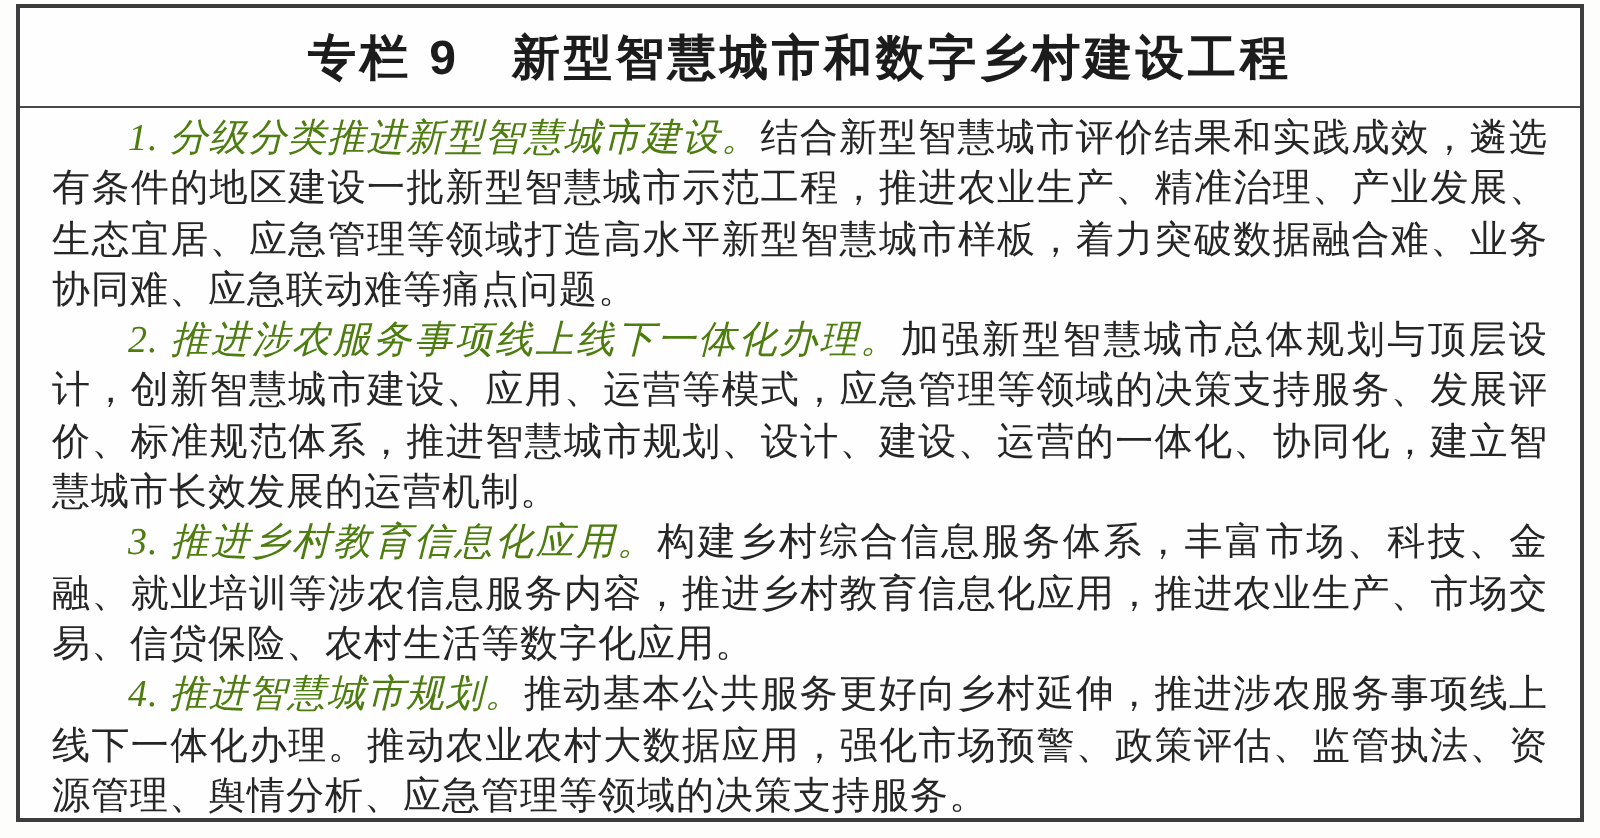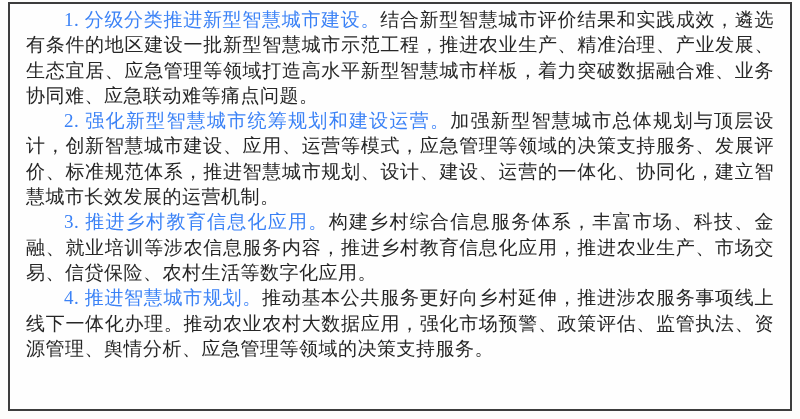--- a/index.html
+++ b/index.html
@@ -47,38 +47,40 @@
     letter-spacing: 0.5px;
     color: #262626;
     text-align: justify;
   }
   .para {
     margin: 0;
     text-indent: 2em;
   }
   
   .para .lead {
-    color: #3b82f6;
+    font-style: italic;
+    color: #4d7c0f;
   }
   .para .body-text {
     font-style: normal;
   }
 </style>
 </head>
 <body>
 
 <div class="page">
   <div class="column-box">
 
+    <div class="column-title">专栏 9　新型智慧城市和数字乡村建设工程</div>
 
     <div class="column-body">
 
       <p class="para"><span class="lead"><span>1.</span> <span>分级分类推进新型智慧城市建设。</span></span><span class="body-text">结合新型智慧城市评价结果和实践成效，遴选有条件的地区建设一批新型智慧城市示范工程，推进农业生产、精准治理、产业发展、生态宜居、应急管理等领域打造高水平新型智慧城市样板，着力突破数据融合难、业务协同难、应急联动难等痛点问题。</span></p>
 
-      <p class="para"><span class="lead"><span>2.</span> <span>强化新型智慧城市统筹规划和建设运营。</span></span><span class="body-text">加强新型智慧城市总体规划与顶层设计，创新智慧城市建设、应用、运营等模式，应急管理等领域的决策支持服务、发展评价、标准规范体系，推进智慧城市规划、设计、建设、运营的一体化、协同化，建立智慧城市长效发展的运营机制。</span></p>
+      <p class="para"><span class="lead"><span>2.</span> <span>推进涉农服务事项线上线下一体化办理。</span></span><span class="body-text">加强新型智慧城市总体规划与顶层设计，创新智慧城市建设、应用、运营等模式，应急管理等领域的决策支持服务、发展评价、标准规范体系，推进智慧城市规划、设计、建设、运营的一体化、协同化，建立智慧城市长效发展的运营机制。</span></p>
 
       <p class="para"><span class="lead"><span>3.</span> <span>推进乡村教育信息化应用。</span></span><span class="body-text">构建乡村综合信息服务体系，丰富市场、科技、金融、就业培训等涉农信息服务内容，推进乡村教育信息化应用，推进农业生产、市场交易、信贷保险、农村生活等数字化应用。</span></p>
 
       <p class="para"><span class="lead"><span>4.</span> <span>推进智慧城市规划。</span></span><span class="body-text">推动基本公共服务更好向乡村延伸，推进涉农服务事项线上线下一体化办理。推动农业农村大数据应用，强化市场预警、政策评估、监管执法、资源管理、舆情分析、应急管理等领域的决策支持服务。</span></p>
 
     </div>
   </div>
 </div>
 
 </body></html>

